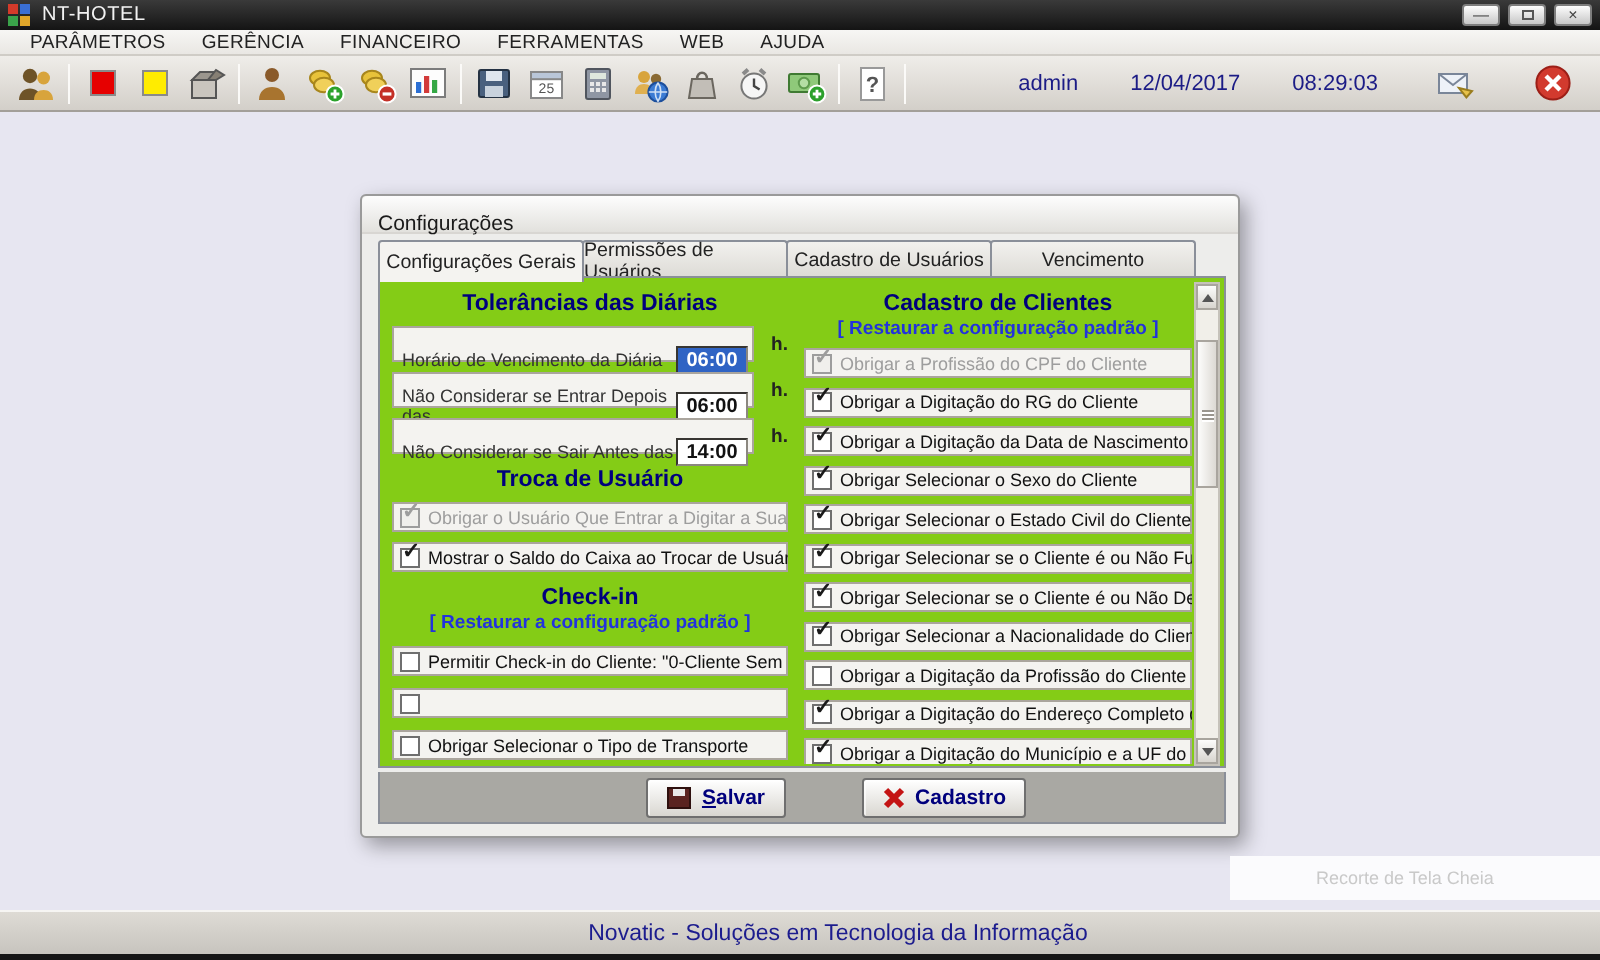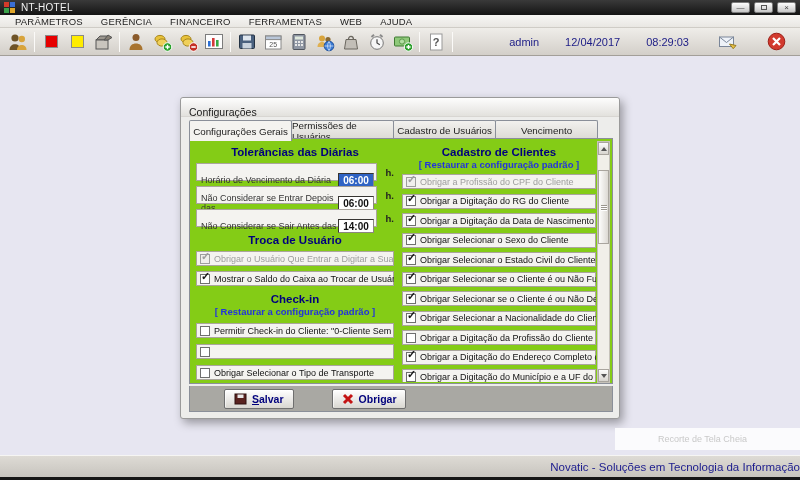--- a/index.html
+++ b/index.html
@@ -28,21 +28,21 @@
   .tb-sep { width:1px; height:20px; background:#a8a49e; border-right:1px solid #fbfaf8; margin:0 3px; }
   .sq { width:13px; height:13px; border:1px solid #8a8a8a; }
   .tb-right { margin-left:auto; display:flex; align-items:center; }
   .tb-text { font-size:11px; font-weight:normal; color:#1c1c86; margin-right:26px; }
 
   
   #watermark-patch { position:absolute; right:0; top:428px; width:185px; height:22px; background:#fbfbfd; }
   #watermark { position:absolute; left:658px; top:434px; font-size:9px; color:#c9c9c9; }
   #statusbar { position:absolute; left:0; top:455px; width:800px; height:22px;
     background:linear-gradient(#dedbd5,#c7c4be); border-top:1px solid #f6f5f3;
-    display:flex; align-items:center; justify-content:flex-end;padding-left:38px; }
+    display:flex; align-items:center; justify-content:center;padding-left:38px; }
   #statusbar span { font-size:11.5px; color:#1c1c8e; }
   #bottomstrip { position:absolute; left:0; top:477px; width:800px; height:3px; background:#161616; }
 
   
   #dialog { position:absolute; left:180px; top:97px; width:440px; height:322px;
     background:#ededeb; border:1px solid #9a9a9a; border-radius:3px;
     box-shadow:3px 4px 10px rgba(0,0,0,.35); }
   .dlg-caption { height:19px; background:linear-gradient(#fdfdfd,#e2e1dd);
     border-bottom:1px solid #d8d6d2; border-radius:3px 3px 0 0;
     display:flex; align-items:center; padding-left:8px; }
@@ -103,21 +103,21 @@
   .tri-up { width:0; height:0; border-left:3px solid transparent; border-right:3px solid transparent; border-bottom:4px solid #555; }
   .tri-down { width:0; height:0; border-left:3px solid transparent; border-right:3px solid transparent; border-top:4px solid #555; }
   .scroll-thumb { position:absolute; left:0; top:28px; width:11px; height:74px;
     background:linear-gradient(90deg,#fdfdfc,#dcd9d3); border:1px solid #a9a59e;
     display:flex; flex-direction:column; gap:1px; align-items:center; justify-content:center; }
   .grip { width:6px; height:1px; background:#9a968e; box-shadow:0 1px 0 #fff; }
 
   
   .btn-band { position:absolute; left:8px; top:288px; width:424px; height:26px;
     background:#a9a8a3; border:1px solid #8a8f99; border-top:none;
-    display:flex; align-items:center; justify-content:flex-start; gap:38px; padding-left:34px; }
+    display:flex; align-items:center; justify-content:center; gap:38px; padding-left:34px; }
   .dlg-btn { height:20px; min-width:66px; background:linear-gradient(#ffffff,#d9d7d1);
     border:1px solid #6f6f6f; border-radius:2px; display:flex; align-items:center;
     justify-content:center; gap:5px; padding:0 9px; box-shadow:1px 1px 0 rgba(255,255,255,.6) inset; }
   .dlg-btn span.btxt { font-size:10.5px; font-weight:bold; color:#00007d; }
   .dlg-btn span.btxt u { text-decoration:underline; }
 </style>
 </head>
 <body>
 
 <div id="screen">
@@ -469,21 +469,21 @@
         <svg width="13" height="12">
             <rect x="1" y="1" width="11" height="10" fill="#5a2320" stroke="#2e100e"></rect>
             <rect x="3.5" y="1.5" width="6" height="3.5" fill="#e8e8e8"></rect>
           </svg>
         <span class="btxt"><u>S</u><span id="save-rest">alvar</span></span>
       </div>
       <div class="dlg-btn">
         <svg width="12" height="12">
             <path d="M2 2l8 8M10 2l-8 8" stroke="#c41414" stroke-width="3"></path>
           </svg>
-        <span class="btxt">Obrigar</span>
+        <span class="btxt">Cadastro</span>
       </div>
     </div>
   </div>
 
   <div id="watermark-patch"></div>
   <div id="watermark">Recorte de Tela Cheia</div>
   <div id="statusbar">
     <span>Novatic - Soluções em Tecnologia da Informação</span>
   </div>
   <div id="bottomstrip"></div>

